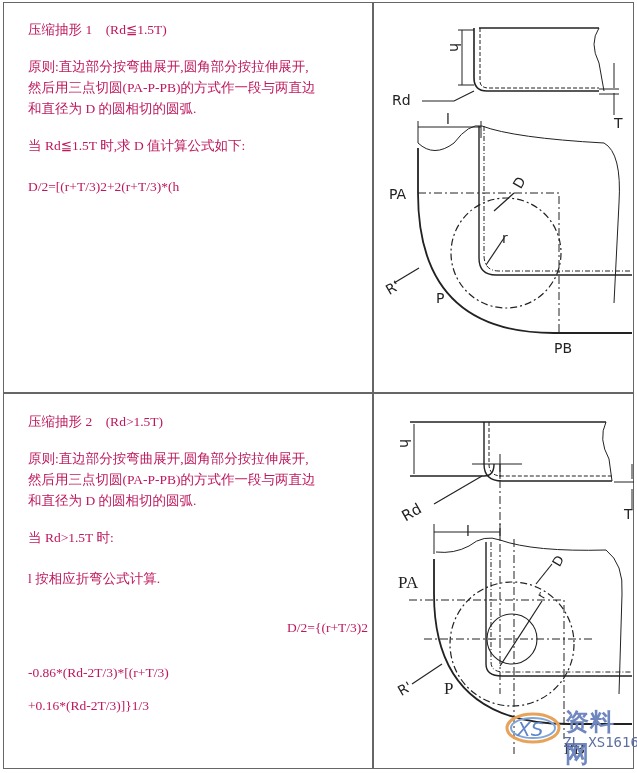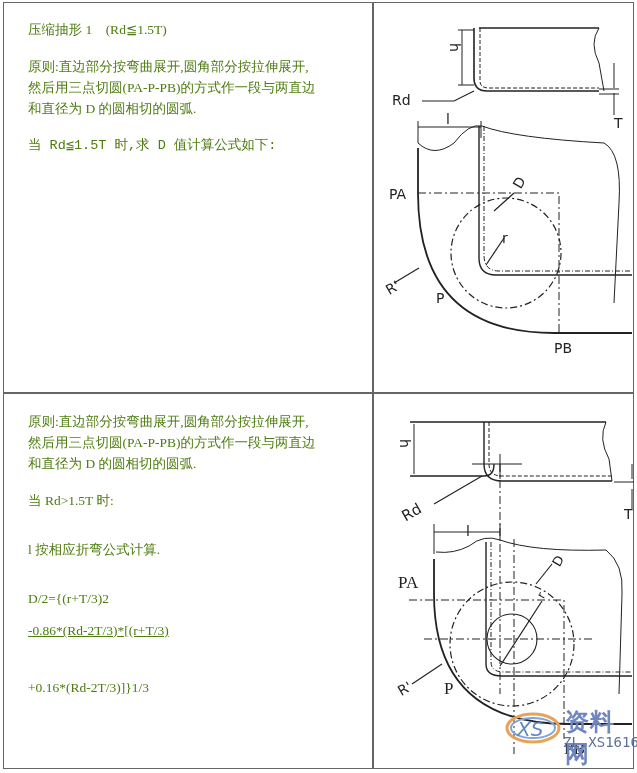--- a/index.html
+++ b/index.html
@@ -1,50 +1,52 @@
 <!DOCTYPE html>
 <html><head>
 <meta charset="utf-8">
 <style>
   html,body{margin:0;padding:0;background:#fff;}
   body{width:637px;height:773px;position:relative;overflow:hidden;font-family:"Liberation Serif","DejaVu Serif",serif;color:#333;}
   .tbl{position:absolute;left:3px;top:2px;width:631px;height:767px;border:1.5px solid #666;box-sizing:border-box;}
   .vline{position:absolute;left:372px;top:2px;width:1.5px;height:767px;background:#666;}
   .hline{position:absolute;left:3px;top:392px;width:631px;height:2px;background:#666;}
-  .cell{position:absolute;left:28px;width:340px;font-size:13.5px;line-height:21px;color:#4d7c0f;}
+  .cell{position:absolute;left:28px;width:340px;font-size:13.5px;line-height:21px;color:#be185d;}
   .cell p{margin:0;}
   .fig{position:absolute;}
   .wm{position:absolute;left:505px;top:706px;width:130px;height:40px;}
   .wm .cn{position:absolute;left:60px;top:0;font-family:"DejaVu Sans",sans-serif;font-weight:bold;font-size:24px;color:#6f86bf;letter-spacing:1px;}
   .wm .url{position:absolute;left:58px;top:28px;font-family:"DejaVu Sans Mono",monospace;font-size:14px;color:#5d6f9f;}
   svg text{font-family:"DejaVu Sans",sans-serif;}
 </style>
 </head>
 <body>
 
 <div class="tbl"></div>
 <div class="vline"></div>
 <div class="hline"></div>
 
 <div class="cell" style="top:19px;">
   <p style="margin-bottom:16px;">压缩抽形 1　(Rd≦1.5T)</p>
   <p>原则:直边部分按弯曲展开,圆角部分按拉伸展开,</p>
   <p>然后用三点切圆(PA-P-PB)的方式作一段与两直边</p>
   <p style="margin-bottom:16px;">和直径为 D 的圆相切的圆弧.</p>
-  <p style="margin-bottom:20px;font-family:Liberation Mono, monospace;">当 Rd≦1.5T 时,求 D 值计算公式如下:</p>
+  <p style="margin-bottom:20px;">当 Rd≦1.5T 时,求 D 值计算公式如下:</p>
+  <p style="margin-bottom:20px;">D/2=[(r+T/3)2+2(r+T/3)*(h</p>
 </div>
 
 <div class="cell" style="top:411px;">
+  <p style="margin-bottom:16px;">压缩抽形 2　(Rd&gt;1.5T)</p>
   <p>原则:直边部分按弯曲展开,圆角部分按拉伸展开,</p>
   <p>然后用三点切圆(PA-P-PB)的方式作一段与两直边</p>
   <p style="margin-bottom:16px;">和直径为 D 的圆相切的圆弧.</p>
-  <p style="margin-bottom:28px;">当 Rd&gt;1.5T 时:</p>
+  <p style="margin-bottom:20px;">当 Rd&gt;1.5T 时:</p>
   <p style="margin-bottom:28px;">l 按相应折弯公式计算.</p>
-  <p style="margin-bottom:11px;">D/2={(r+T/3)2</p>
-  <p style="margin-bottom:36px;text-decoration:underline;">-0.86*(Rd-2T/3)*[(r+T/3)</p>
+  <p style="margin-bottom:24px;text-align:right;">D/2={(r+T/3)2</p>
+  <p style="margin-bottom:12px;">-0.86*(Rd-2T/3)*[(r+T/3)</p>
   <p>+0.16*(Rd-2T/3)]}1/3</p>
 </div>
 
 <svg class="fig" style="left:374px;top:3px;" width="260" height="388" viewBox="0 0 260 388">
   <g stroke="#222" fill="none" stroke-width="1.6">
 
     <path d="M100 25 L100 75 Q100 88 113 88 L225 88"></path>
     <path d="M105 25 L225 25"></path>
     <path d="M225 25 Q215 40 225 60 L230 88" stroke-width="1"></path>
     <path d="M106 25 L106 78 Q106 85 115 85 L225 85" stroke-dasharray="4 2" stroke-width="1"></path>

